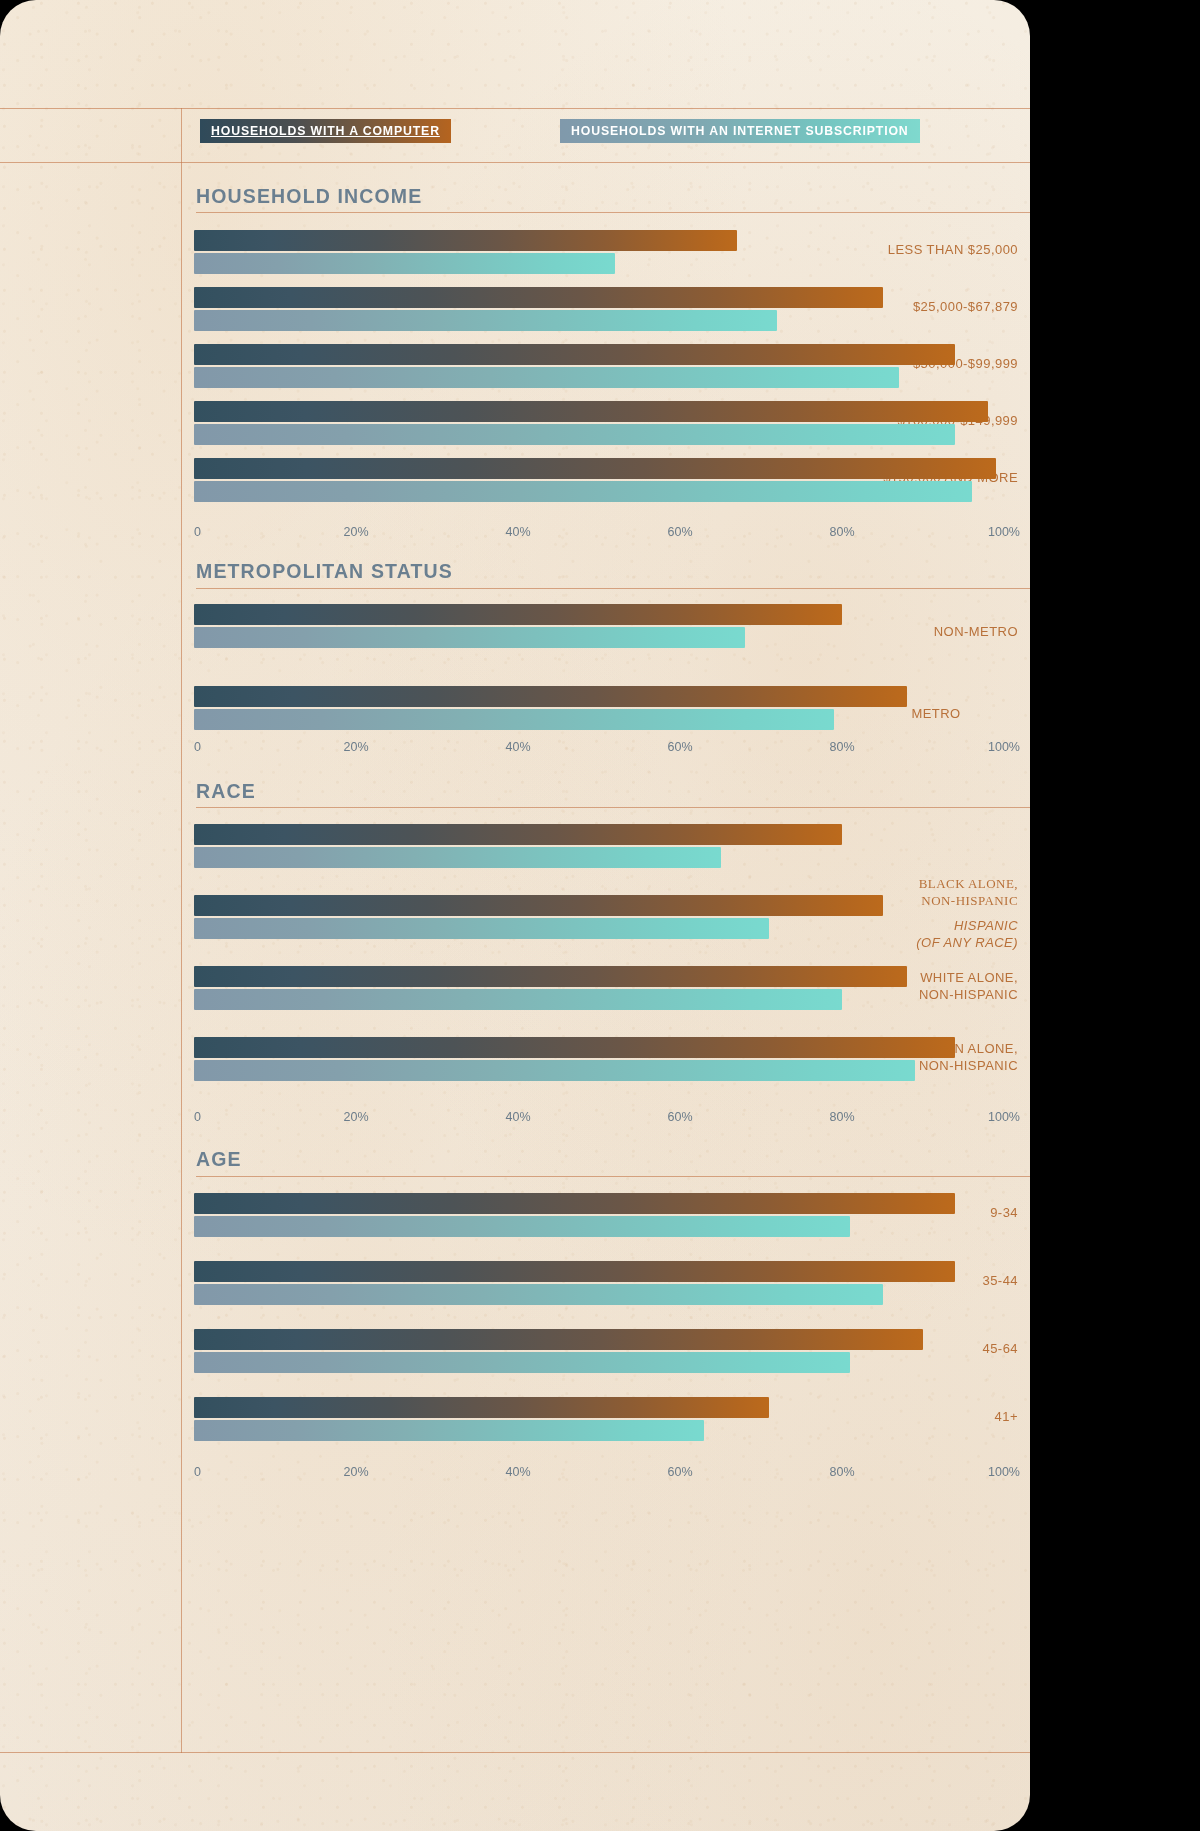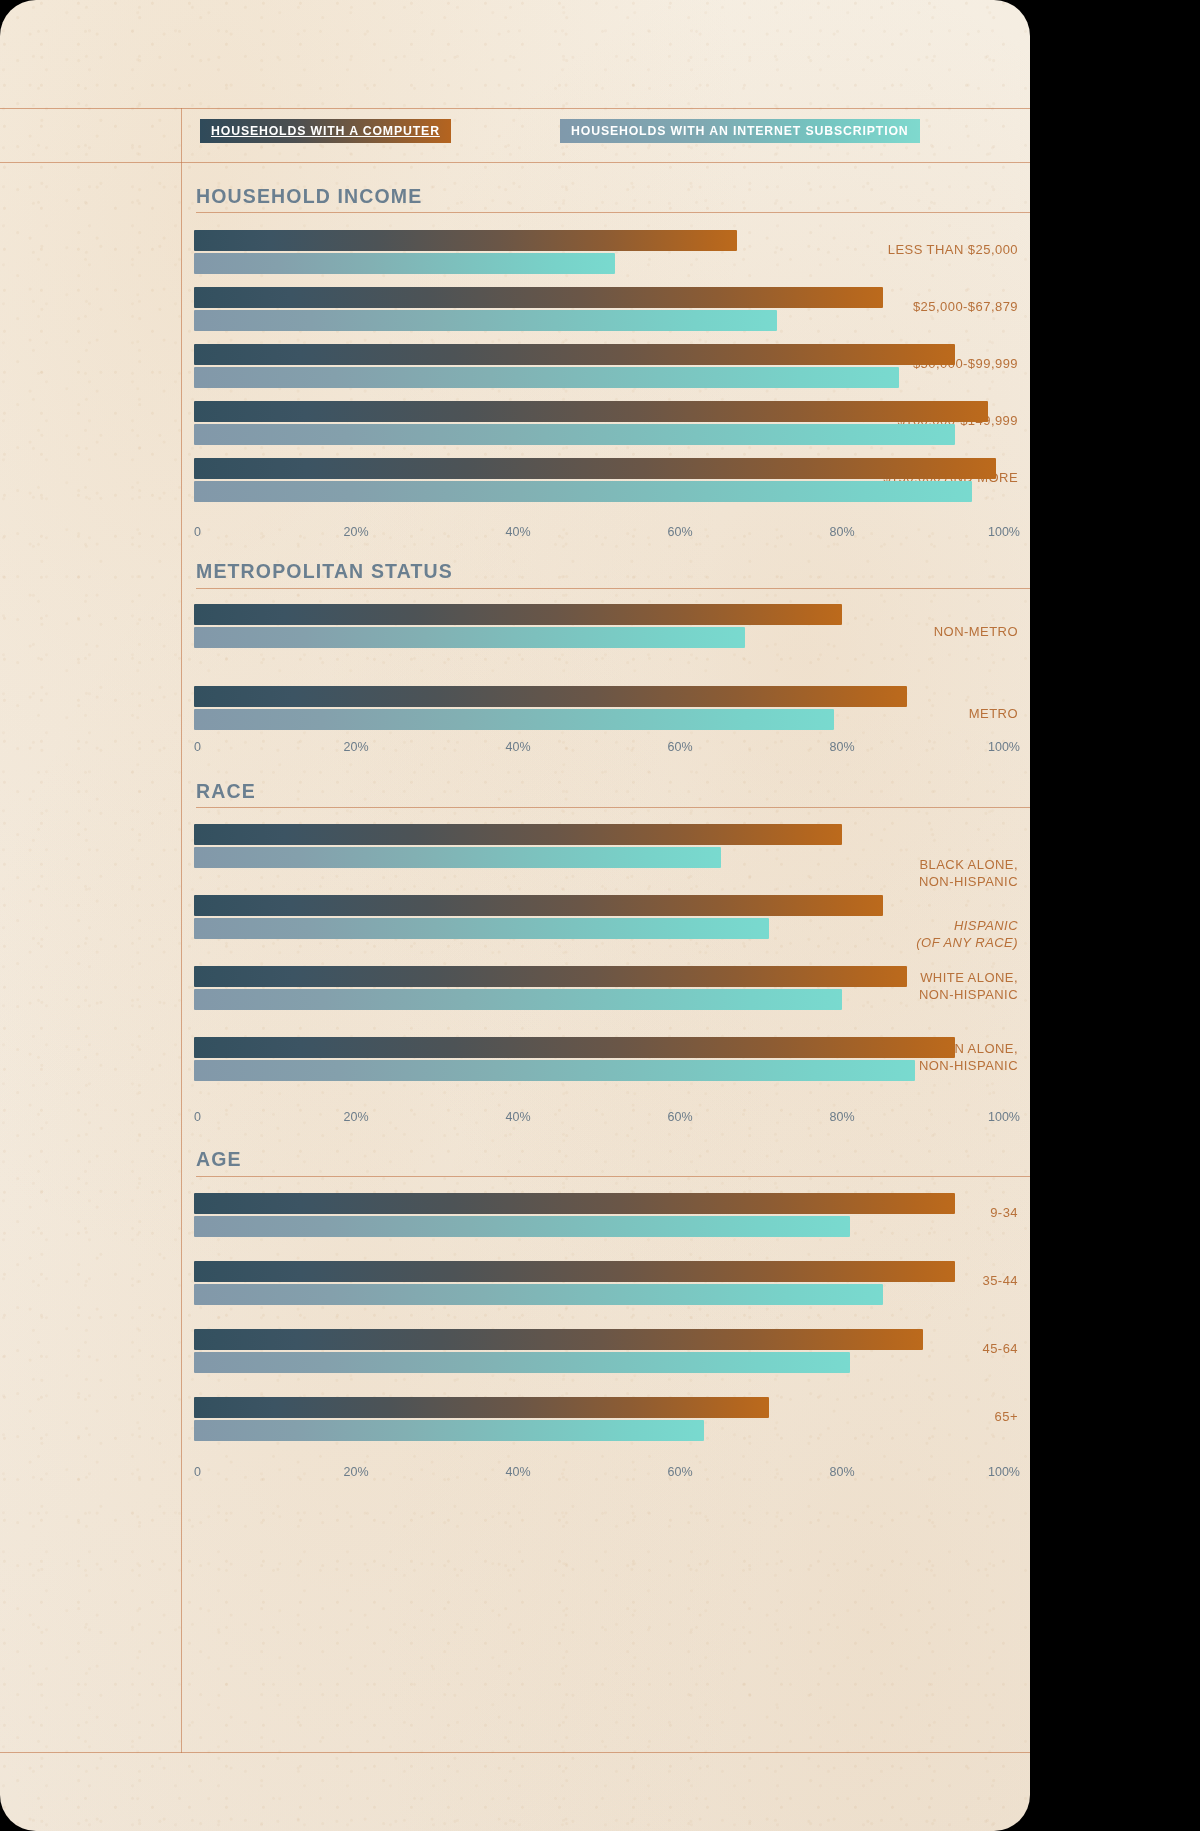--- a/index.html
+++ b/index.html
@@ -141,36 +141,36 @@
         <span class="tk" style="left: 648px;">80%</span>
         <span class="tk" style="left: 810px;">100%</span>
       </div>
       <div class="sec-title" style="top: 560px;">METROPOLITAN STATUS</div>
       <div class="hrule" style="left: 196px; top: 588px; width: 834px;"></div>
       <div class="catlabel" style="top: 623px;">NON-METRO</div>
       <div class="barwrap" style="top: 604px; width: 810px; height: 45px;">
         <div class="bar c" title="80%" style="top: 0px; width: 648px;"></div>
         <div class="bar i" title="68%" style="top: 23px; width: 550.8px;"></div>
       </div>
-      <div class="catlabel" style="top: 705px;">METRO</div>
+      <div class="catlabel" style="top: 705px; text-align: center;">METRO</div>
       <div class="barwrap" style="top: 686px; width: 810px; height: 45px;">
         <div class="bar c" title="88%" style="top: 0px; width: 712.8px;"></div>
         <div class="bar i" title="79%" style="top: 23px; width: 639.9px;"></div>
       </div>
       <div class="axis" style="top: 740px;">
         <span class="tk first" style="left: 0px;">0</span>
         <span class="tk" style="left: 162px;">20%</span>
         <span class="tk" style="left: 324px;">40%</span>
         <span class="tk" style="left: 486px;">60%</span>
         <span class="tk" style="left: 648px;">80%</span>
         <span class="tk" style="left: 810px;">100%</span>
       </div>
       <div class="sec-title" style="top: 780px;">RACE</div>
       <div class="hrule" style="left: 196px; top: 807px; width: 834px;"></div>
-      <div class="catlabel" style="top: 856px;">BLACK ALONE,<br>NON-HISPANIC</div>
+      <div class="catlabel" style="top: 875px; font-family: Liberation Serif, serif;">BLACK ALONE,<br>NON-HISPANIC</div>
       <div class="barwrap" style="top: 824px; width: 810px; height: 45px;">
         <div class="bar c" title="80%" style="top: 0px; width: 648px;"></div>
         <div class="bar i" title="65%" style="top: 23px; width: 526.5px;"></div>
       </div>
       <div class="catlabel" style="top: 917px; font-style: italic;">HISPANIC<br>(OF ANY RACE)</div>
       <div class="barwrap" style="top: 895px; width: 810px; height: 45px;">
         <div class="bar c" title="85%" style="top: 0px; width: 688.5px;"></div>
         <div class="bar i" title="71%" style="top: 23px; width: 575.1px;"></div>
       </div>
       <div class="catlabel" style="top: 969px;">WHITE ALONE,<br>NON-HISPANIC</div>
@@ -201,21 +201,21 @@
       <div class="catlabel" style="top: 1272px;">35-44</div>
       <div class="barwrap" style="top: 1261px; width: 810px; height: 45px;">
         <div class="bar c" title="94%" style="top: 0px; width: 761.4px;"></div>
         <div class="bar i" title="85%" style="top: 23px; width: 688.5px;"></div>
       </div>
       <div class="catlabel" style="top: 1340px;">45-64</div>
       <div class="barwrap" style="top: 1329px; width: 810px; height: 45px;">
         <div class="bar c" title="90%" style="top: 0px; width: 729px;"></div>
         <div class="bar i" title="81%" style="top: 23px; width: 656.1px;"></div>
       </div>
-      <div class="catlabel" style="top: 1408px;">65+</div>
+      <div class="catlabel" style="top: 1408px;">41+</div>
       <div class="barwrap" style="top: 1397px; width: 810px; height: 45px;">
         <div class="bar c" title="71%" style="top: 0px; width: 575.1px;"></div>
         <div class="bar i" title="63%" style="top: 23px; width: 510.3px;"></div>
       </div>
       <div class="axis" style="top: 1465px;">
         <span class="tk first" style="left: 0px;">0</span>
         <span class="tk" style="left: 162px;">20%</span>
         <span class="tk" style="left: 324px;">40%</span>
         <span class="tk" style="left: 486px;">60%</span>
         <span class="tk" style="left: 648px;">80%</span>

